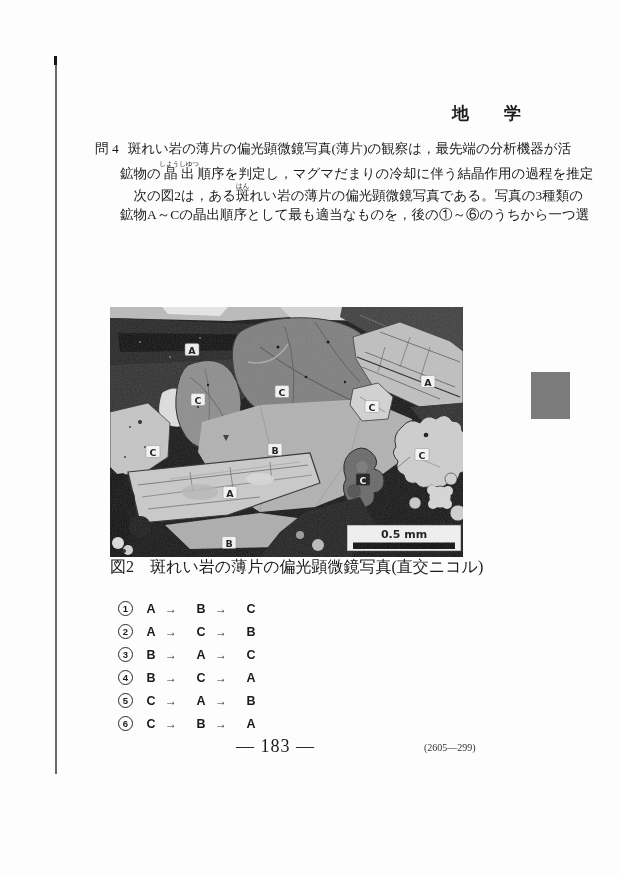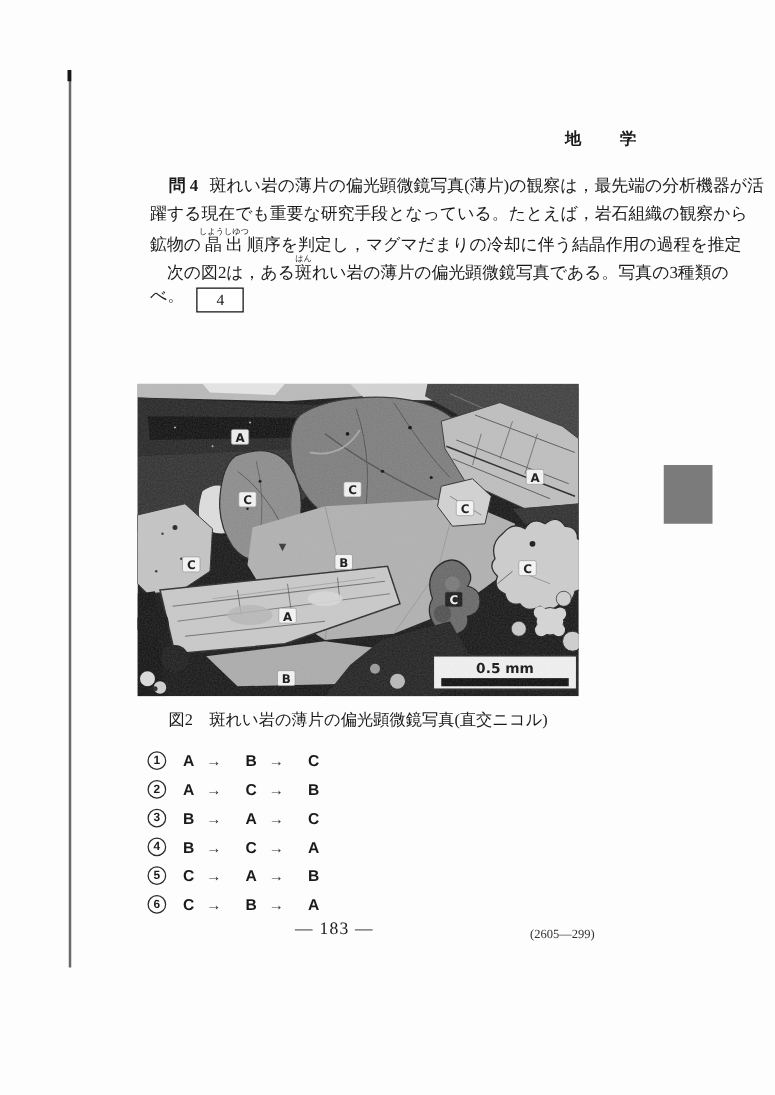--- a/index.html
+++ b/index.html
@@ -1,74 +1,71 @@
 <!DOCTYPE html>
 <html><head>
 <meta charset="utf-8">
 <style>
   html,body{margin:0;padding:0;background:#e8e8e8;}
   .page{position:relative;width:620px;height:876px;background:#fdfdfd;margin:0 auto;overflow:hidden;
         font-family:"Liberation Serif","DejaVu Serif",serif;color:#1a1a1a;}
   .binding-line{position:absolute;left:55px;top:56px;width:2px;height:718px;background:#6a6a6a;}
   .binding-cap{position:absolute;left:54px;top:56px;width:3px;height:9px;background:#161616;}
-  .subject{position:absolute;left:452px;top:102px;font-size:13px;font-weight:bold;letter-spacing:9px;white-space:nowrap;}
+  .subject{position:absolute;left:452px;top:102px;font-size:17px;font-weight:bold;letter-spacing:9px;white-space:nowrap;}
   .gray-tab{position:absolute;left:531px;top:372px;width:39px;height:47px;background:#7b7b7b;}
 
   .qblock{position:absolute;left:95px;top:138px;width:460px;font-size:13.5px;line-height:22px;}
   .q-line{height:22px;white-space:nowrap;}
   .q-line.indent{padding-left:25px;}
-  .q-label{font-weight:bold;margin-right:9px;margin-left:40px;}
+  .q-label{font-weight:normal;margin-right:9px;}
   ruby{ruby-align:center;}
   rt{font-size:6.5px;letter-spacing:0;color:#222;}
   .ans-box{display:inline-block;width:36px;height:18px;border:1.6px solid #111;line-height:18px;
            text-align:center;font-size:12.5px;margin-left:10px;vertical-align:-3px;background:#fff;}
 
   .figure{position:absolute;left:110px;top:307px;width:353px;}
   .photo{display:block;width:353px;height:250px;}
-  .caption{width:353px;text-align:center;font-size:13px;margin-top:10px;white-space:nowrap;}
+  .caption{width:353px;text-align:right;font-size:16px;white-space:nowrap;}
   svg text{font-family:"DejaVu Sans","Liberation Sans",sans-serif;}
 
   .choices{position:absolute;left:0;top:597px;width:620px;}
   .choice{display:flex;align-items:center;height:23px;padding-left:118px;
           font-family:"Liberation Sans","DejaVu Sans",sans-serif;font-size:12.5px;}
   .c-num{box-sizing:border-box;width:15px;height:15px;border:1.2px solid #2a2a2a;border-radius:50%;
          display:flex;align-items:center;justify-content:center;font-size:9.5px;font-weight:bold;
          font-family:"Liberation Sans",sans-serif;}
   .c-letter{width:16px;text-align:center;margin-left:10px;font-weight:600;}
   .c-arrow{width:24px;text-align:center;color:#333;font-size:12px;}
 
-  .footer-page{position:absolute;left:236px;top:736px;font-size:14px;letter-spacing:1px;}
+  .footer-page{position:absolute;left:236px;top:736px;font-size:18px;letter-spacing:1px;}
   .footer-code{position:absolute;left:424px;top:742px;font-size:10px;color:#333;}
 </style>
 </head>
 <body>
 
 <div class="page">
   <div class="binding-line"></div>
   <div class="binding-cap"></div>
 
   <div class="subject">地　学</div>
 
   <div class="gray-tab"></div>
 
   <div class="qblock">
     <div class="q-line">
       <span class="q-label">問 4</span><span>斑れい岩の薄片の偏光顕微鏡写真(薄片)の観察は，最先端の分析機器が活</span>
     </div>
     <div class="q-line indent">
-      <span>躍する現在でも重要な研究手段となっている。たとえば，岩石組織の観察から</span>
-    </div>
-    <div class="q-line indent">
       <span>鉱物の</span><ruby><span>晶 出</span><rt>しようしゆつ</rt></ruby><span>順序を判定し，マグマだまりの冷却に伴う結晶作用の過程を推定</span>
     </div>
     <div class="q-line indent">
       <span>　次の図2は，ある</span><ruby><span>斑</span><rt>はん</rt></ruby><span>れい岩の薄片の偏光顕微鏡写真である。写真の3種類の</span>
     </div>
     <div class="q-line indent">
-      <span>べ。</span><span class="ans-box">4</span>
+      <span>鉱物A～Cの晶出順序として最も適当なものを，後の①～⑥のうちから一つ選</span>
     </div>
   </div>
 
   <div class="figure">
     <svg class="photo" viewBox="0 0 353 250" xmlns="http://www.w3.org/2000/svg">
       <defs>
         <filter id="grainF" x="0" y="0" width="100%" height="100%">
           <feTurbulence type="fractalNoise" baseFrequency="0.8" numOctaves="2" seed="7" stitchTiles="stitch"></feTurbulence>
           <feColorMatrix type="matrix" values="0 0 0 0 0.6  0 0 0 0 0.6  0 0 0 0 0.6  0 0 0 0.9 0"></feColorMatrix>
         </filter>

